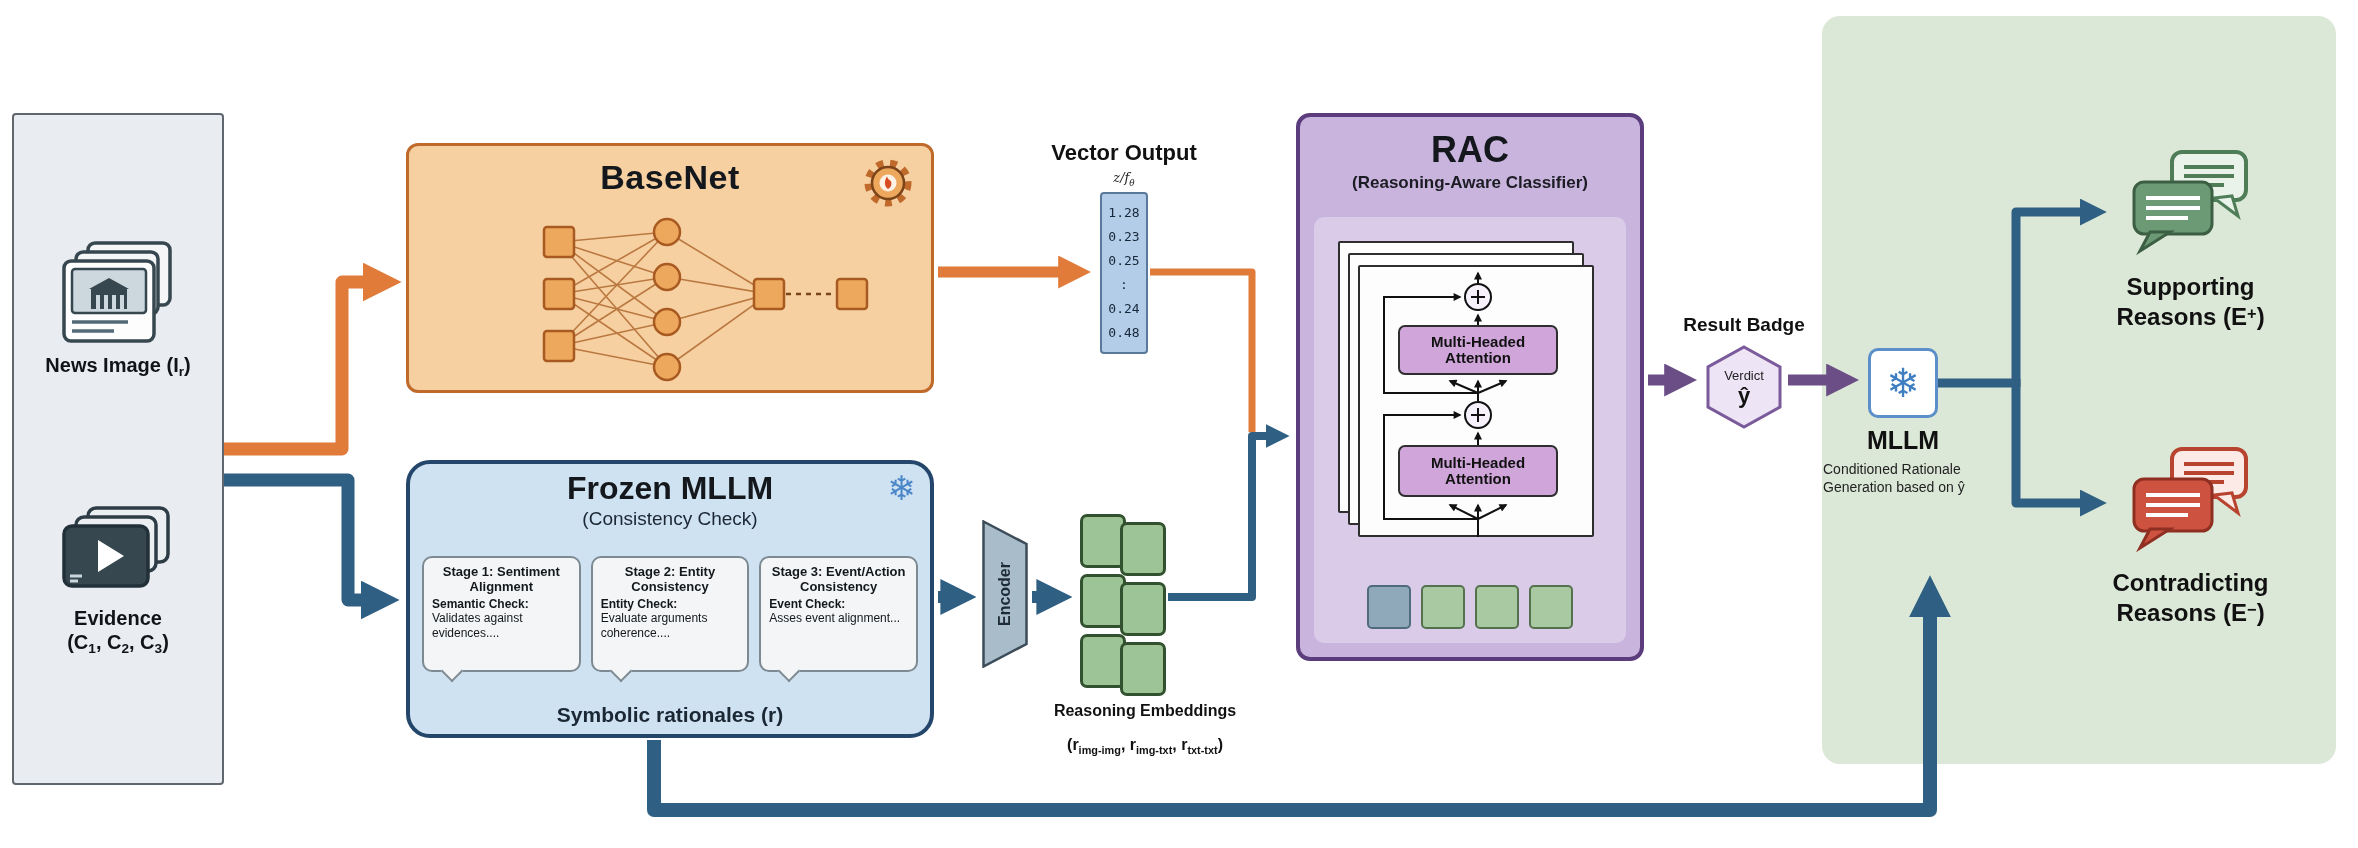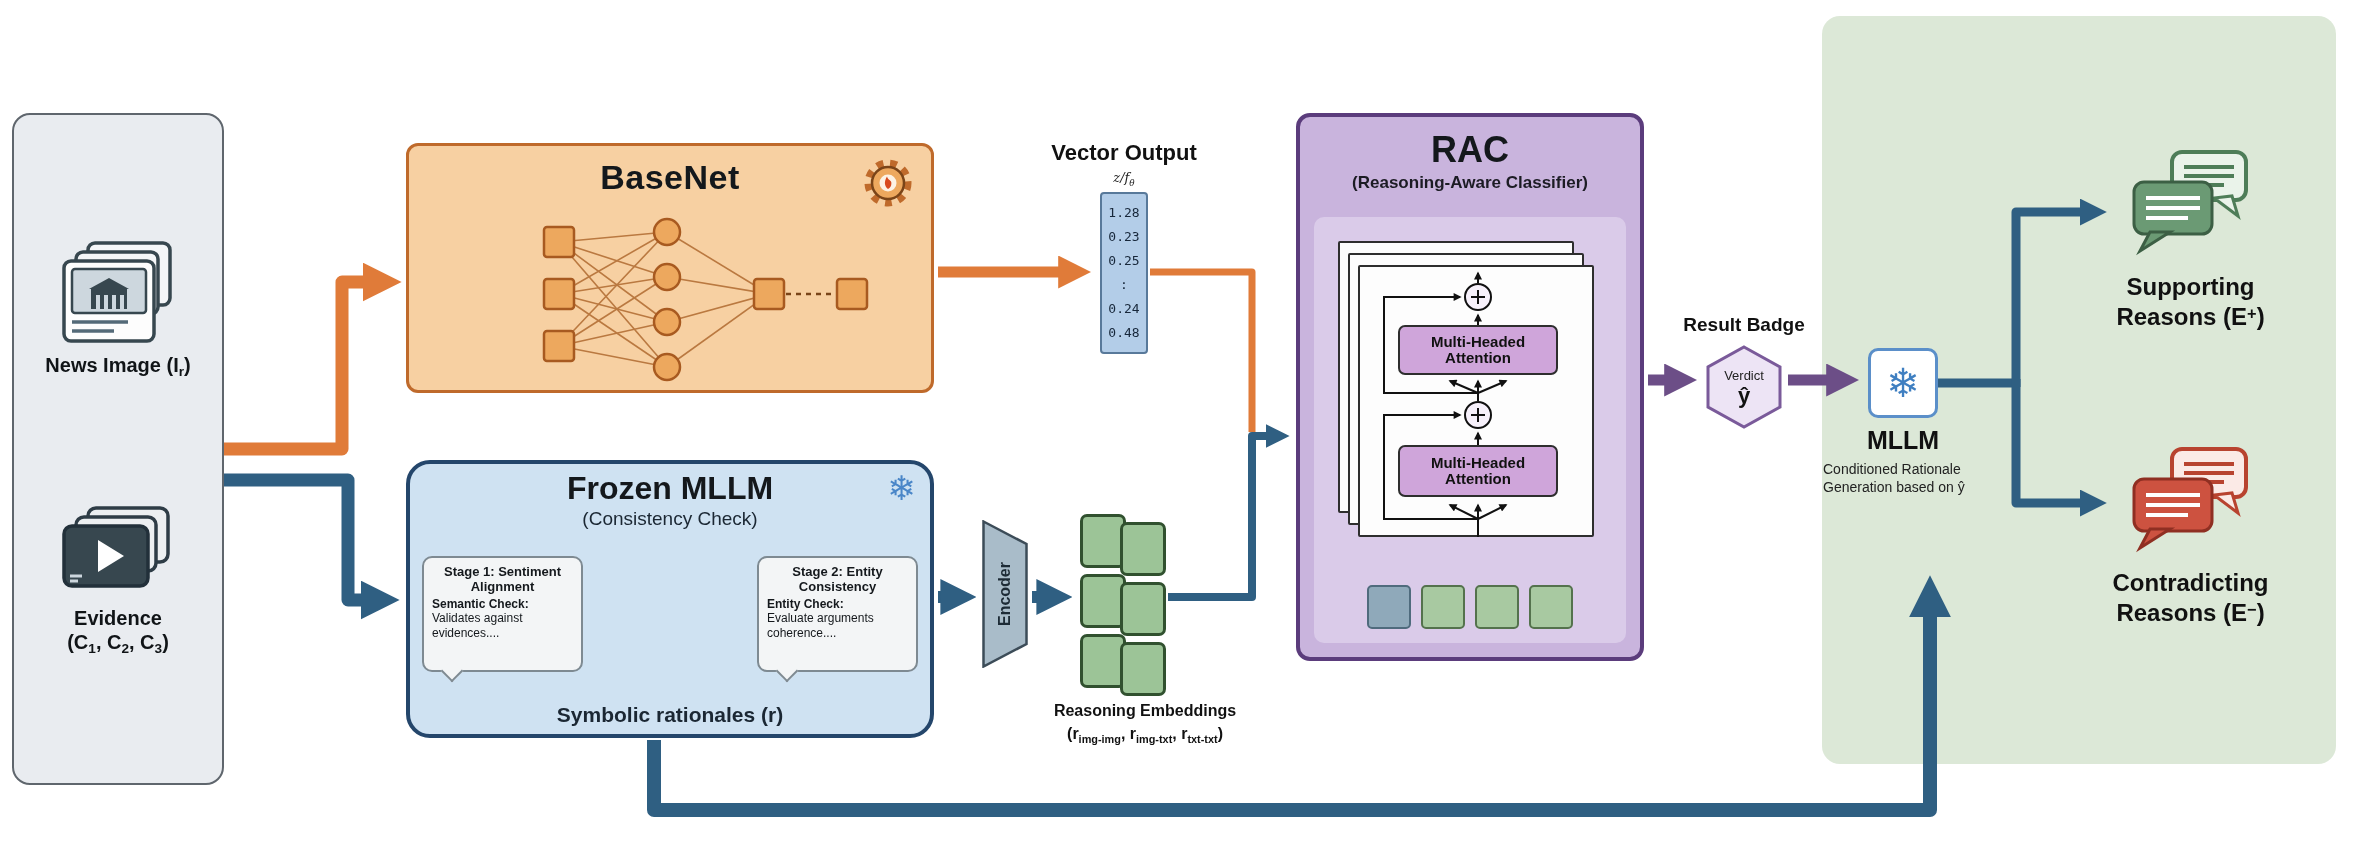--- a/index.html
+++ b/index.html
@@ -4,21 +4,21 @@
 <style>
   *{box-sizing:border-box;margin:0;padding:0}
   body{font-family:"Liberation Sans",sans-serif;background:#ffffff}
   #canvas{position:relative;width:2358px;height:848px;background:#fff;overflow:hidden}
   .abs{position:absolute}
   sub{font-size:68%;vertical-align:-4px}
   sup{font-size:68%;vertical-align:6px}
 
   
   .inputs{left:12px;top:113px;width:212px;height:672px;background:#e9ecf0;border:2px solid #5f666d;
-          border-radius:18px;display:flex;flex-direction:column;justify-content:space-evenly;align-items:center;text-align:center}
+          border-radius:4px;display:flex;flex-direction:column;justify-content:space-evenly;align-items:center;text-align:center}
   .inputs .grp{display:flex;flex-direction:column;align-items:center;gap:8px}
   .inputs .lbl{font-size:20px;font-weight:bold;color:#101417;line-height:1.2}
 
   
   .basenet{left:406px;top:143px;width:528px;height:250px;background:#f7d0a2;border:3.5px solid #bf6a2b;border-radius:12px}
   .bn-title{margin-top:12px;text-align:center;font-size:34px;font-weight:bold;color:#14181c;letter-spacing:.5px}
   .bn-net{position:absolute;left:0;top:58px;width:528px;height:185px}
   .bn-gear{position:absolute;right:16px;top:10px}
 
   
@@ -46,21 +46,21 @@
   
   .encoder{left:982px;top:520px;width:46px;height:148px}
   .encoder .lbl{position:absolute;left:-51px;top:51px;width:148px;height:46px;transform:rotate(-90deg);
                 display:flex;align-items:center;justify-content:center;font-weight:bold;font-size:16px;color:#1d2b36}
 
   
   .emb{left:1080px;top:512px;width:110px;height:186px}
   .tile{position:absolute;width:46px;height:54px;background:#9cc497;border:3px solid #31512f;border-radius:7px}
   .emb-label{left:975px;top:702px;width:340px;text-align:center;color:#111}
   .emb-title{font-size:16px;font-weight:bold}
-  .emb-sub{font-size:16px;font-weight:bold;margin-top:5px}
+  .emb-sub{font-size:16px;font-weight:bold;margin-top:16px}
 
   
   .rac{left:1296px;top:113px;width:348px;height:548px;background:#c9b4dd;border:4px solid #5b3c7c;border-radius:14px}
   .rac-title{margin-top:12px;text-align:center;font-size:36px;font-weight:bold;color:#14181c}
   .rac-sub{text-align:center;font-size:17px;font-weight:bold;color:#1c1c24;margin-top:2px}
   .rac-inner{position:absolute;left:14px;top:100px;right:14px;bottom:14px;background:#dacbe9;border-radius:10px}
   .card{position:absolute;width:236px;height:272px;background:#fdfdfd;border:2.5px solid #2e2e2e;border-radius:2px}
   .card-svg{position:absolute;left:0;top:0;width:236px;height:272px}
   .mha{position:absolute;left:38px;width:160px;background:#cfa5da;border:2px solid #2e2e2e;border-radius:7px;
        display:flex;align-items:center;justify-content:center;text-align:center;font-weight:bold;font-size:15px;line-height:1.08;color:#111;padding:2px}
@@ -195,20 +195,25 @@
       <div class="bubble">
         <div class="bt">Stage 1: Sentiment Alignment</div>
         <div class="bc">Semantic Check:</div>
         <div class="bd">Validates against evidences....</div>
       </div>
       <div class="bubble">
         <div class="bt">Stage 2: Entity Consistency</div>
         <div class="bc">Entity Check:</div>
         <div class="bd">Evaluate arguments coherence....</div>
       </div>
+      <div class="bubble">
+        <div class="bt">Stage 3: Event/Action Consistency</div>
+        <div class="bc">Event Check:</div>
+        <div class="bd">Asses event alignment...</div>
+      </div>
     </div>
     <div class="fz-footer">Symbolic rationales (r)</div>
   </div>
 
   <div class="abs encoder">
     <svg width="46" height="148" viewBox="0 0 46 148">
       <polygon points="1.5,1.5 44.5,24 44.5,124 1.5,146.5" fill="#a9bcc9" stroke="#3c4c58" stroke-width="2.5"></polygon>
     </svg>
     <div class="lbl">Encoder</div>
   </div>

